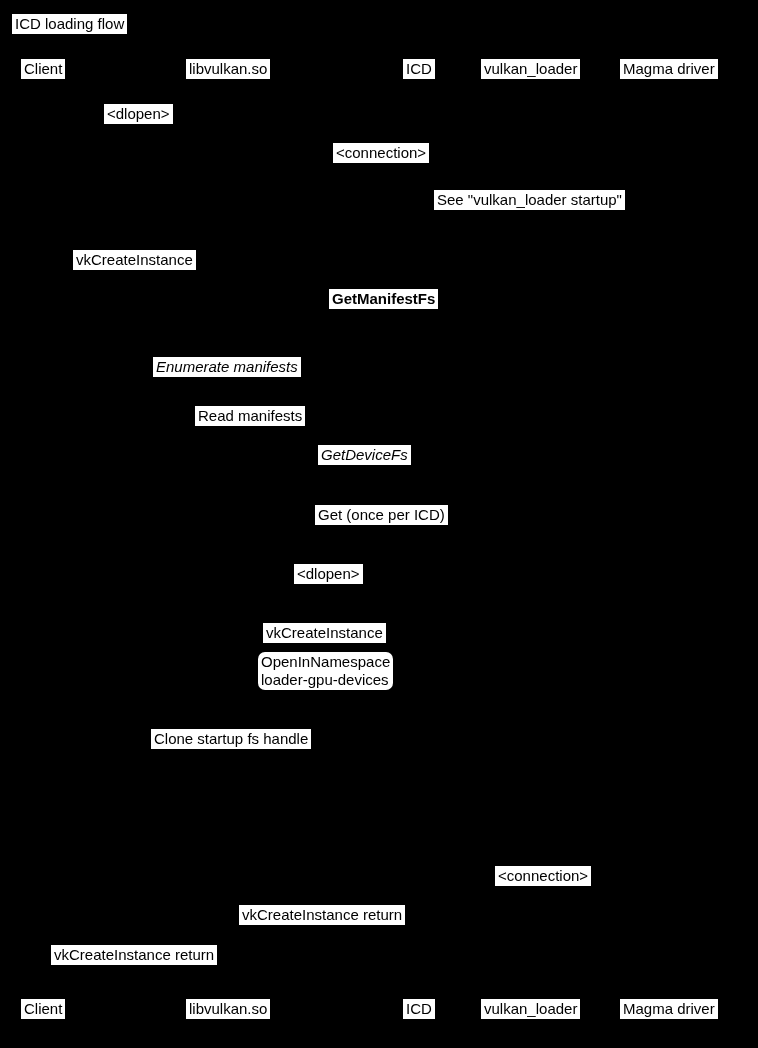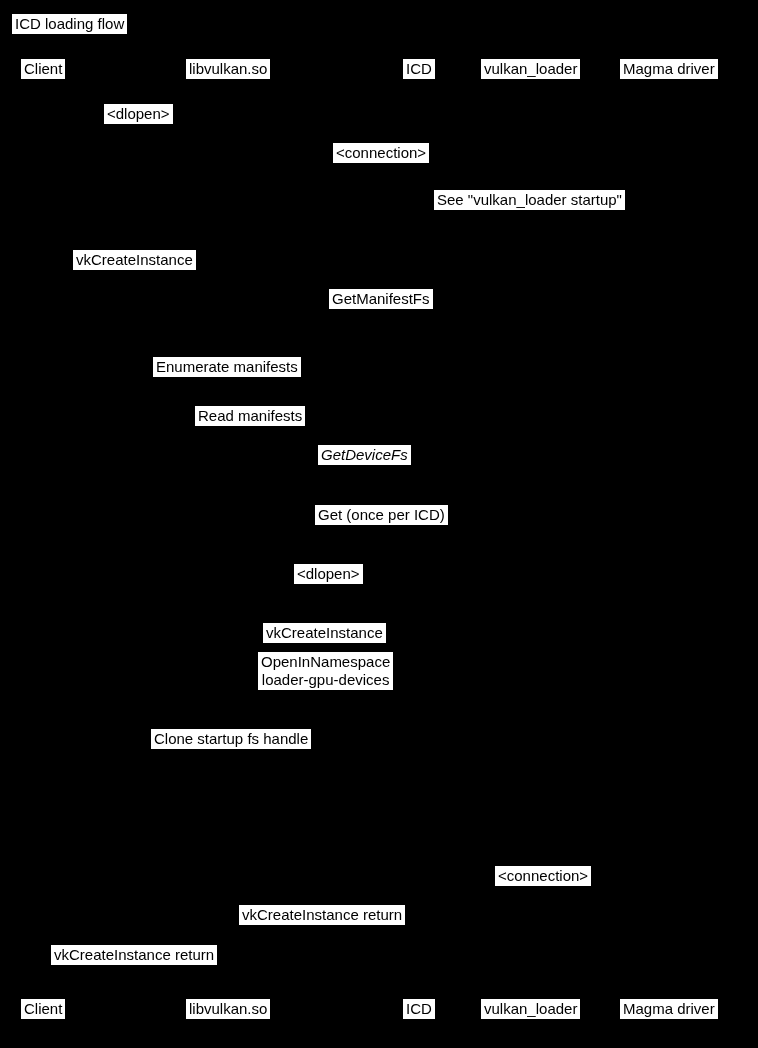--- a/index.html
+++ b/index.html
@@ -16,21 +16,20 @@
     font-family: "Liberation Sans", sans-serif;
   }
   .lbl {
     position: absolute;
     background: #ffffff;
     color: #000000;
     font-size: 15px;
     line-height: 18px;
     padding: 1px 3px;
     white-space: pre-line;
-    text-align: center;
   }
   .title {
     font-weight: normal;
   }
 </style>
 </head>
 <body>
 
 <div class="canvas">
 
@@ -43,35 +42,35 @@
   <div class="lbl" style="left:620px; top:59px;">Magma driver</div>
 
   <div class="lbl" style="left:104px; top:104px;">&lt;dlopen&gt;</div>
 
   <div class="lbl" style="left:333px; top:143px;">&lt;connection&gt;</div>
 
   <div class="lbl" style="left:434px; top:190px;">See "vulkan_loader startup"</div>
 
   <div class="lbl" style="left:73px; top:250px;">vkCreateInstance</div>
 
-  <div class="lbl" style="left:329px; top:289px;">GetManifestFs</div>
+  <div class="lbl" style="left:329px; top:289px;font-weight:bold;">GetManifestFs</div>
 
-  <div class="lbl" style="left:153px; top:357px;">Enumerate manifests</div>
+  <div class="lbl" style="left:153px; top:357px;font-style:italic;">Enumerate manifests</div>
 
   <div class="lbl" style="left:175px; top:406px;margin-left:20px;">Read manifests</div>
 
   <div class="lbl" style="left:318px; top:445px;font-style:italic;">GetDeviceFs</div>
 
   <div class="lbl" style="left:315px; top:505px;">Get (once per ICD)</div>
 
   <div class="lbl" style="left:294px; top:564px;">&lt;dlopen&gt;</div>
 
   <div class="lbl" style="left:263px; top:623px;">vkCreateInstance</div>
 
-  <div class="lbl" style="left:258px; top:652px;">OpenInNamespace
+  <div class="lbl" style="left:258px; top:652px;border-radius:7px;">OpenInNamespace
 loader-gpu-devices</div>
 
   <div class="lbl" style="left:151px; top:729px;">Clone startup fs handle</div>
 
 
   <div class="lbl" style="left:495px; top:866px;">&lt;connection&gt;</div>
 
   <div class="lbl" style="left:239px; top:905px;">vkCreateInstance return</div>
 
   <div class="lbl" style="left:51px; top:945px;">vkCreateInstance return</div>

